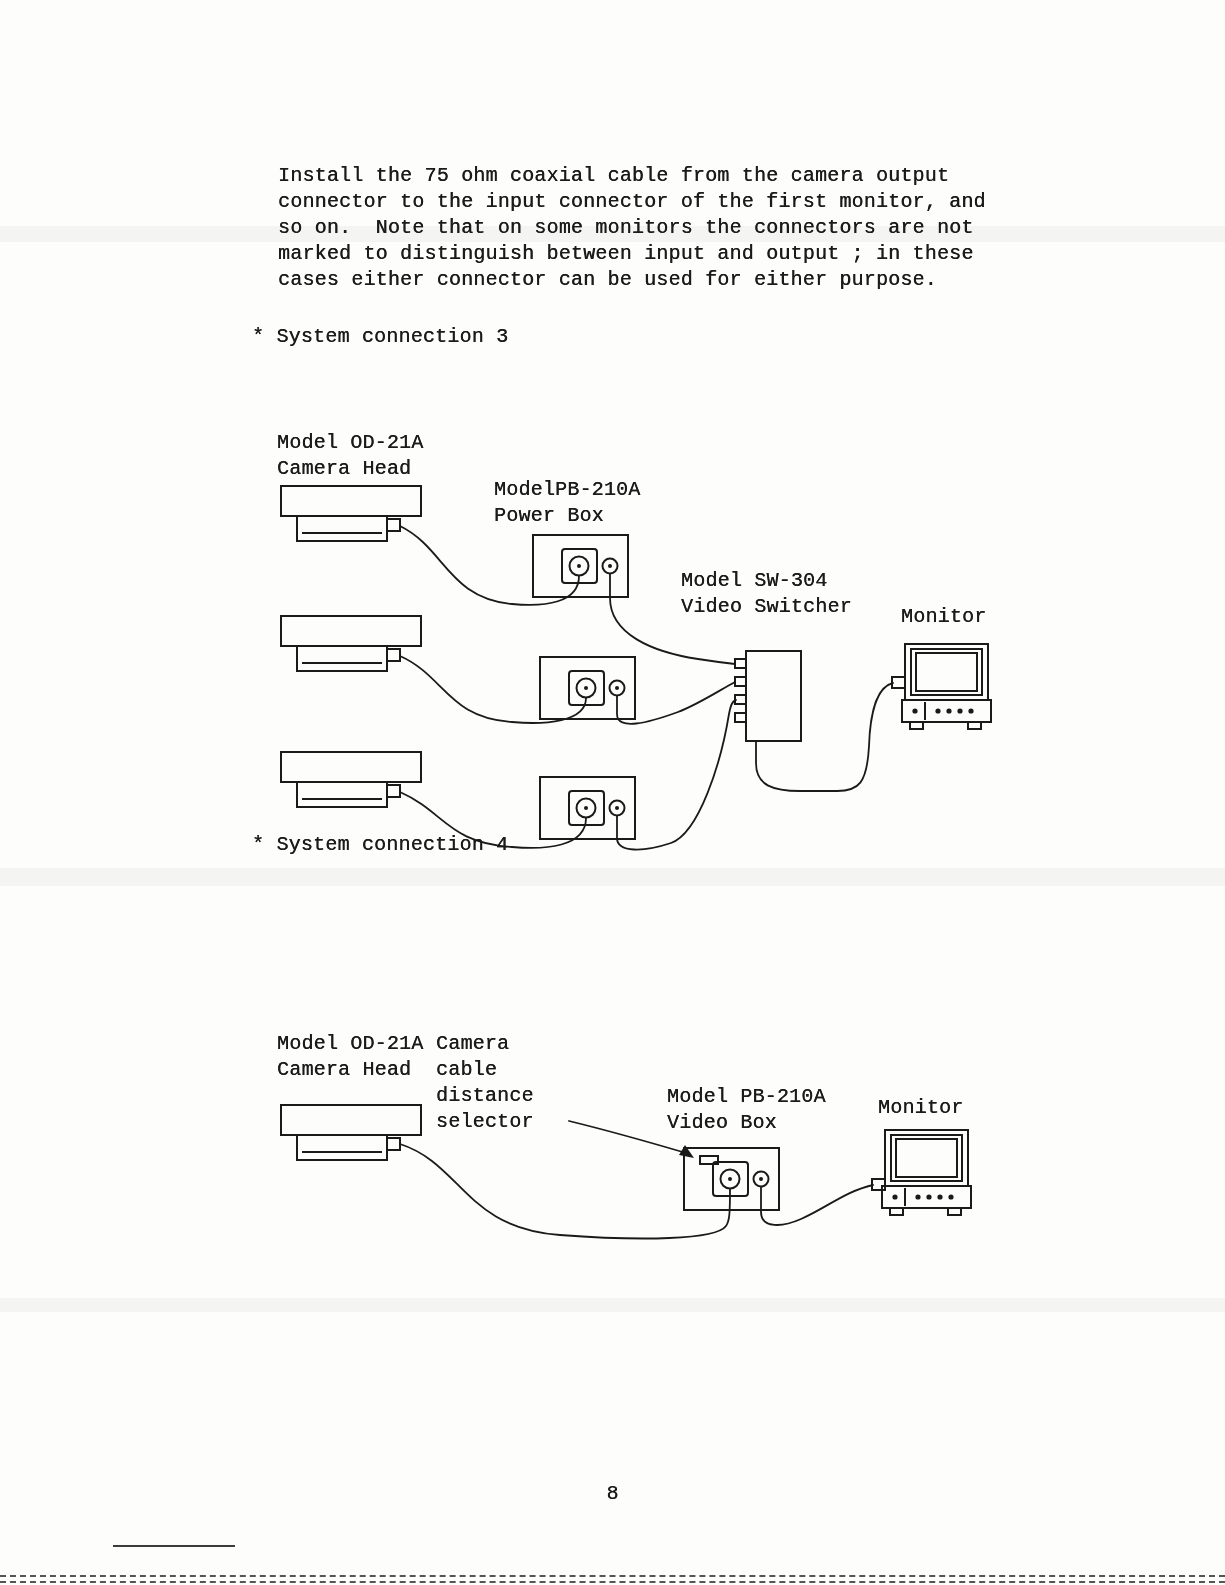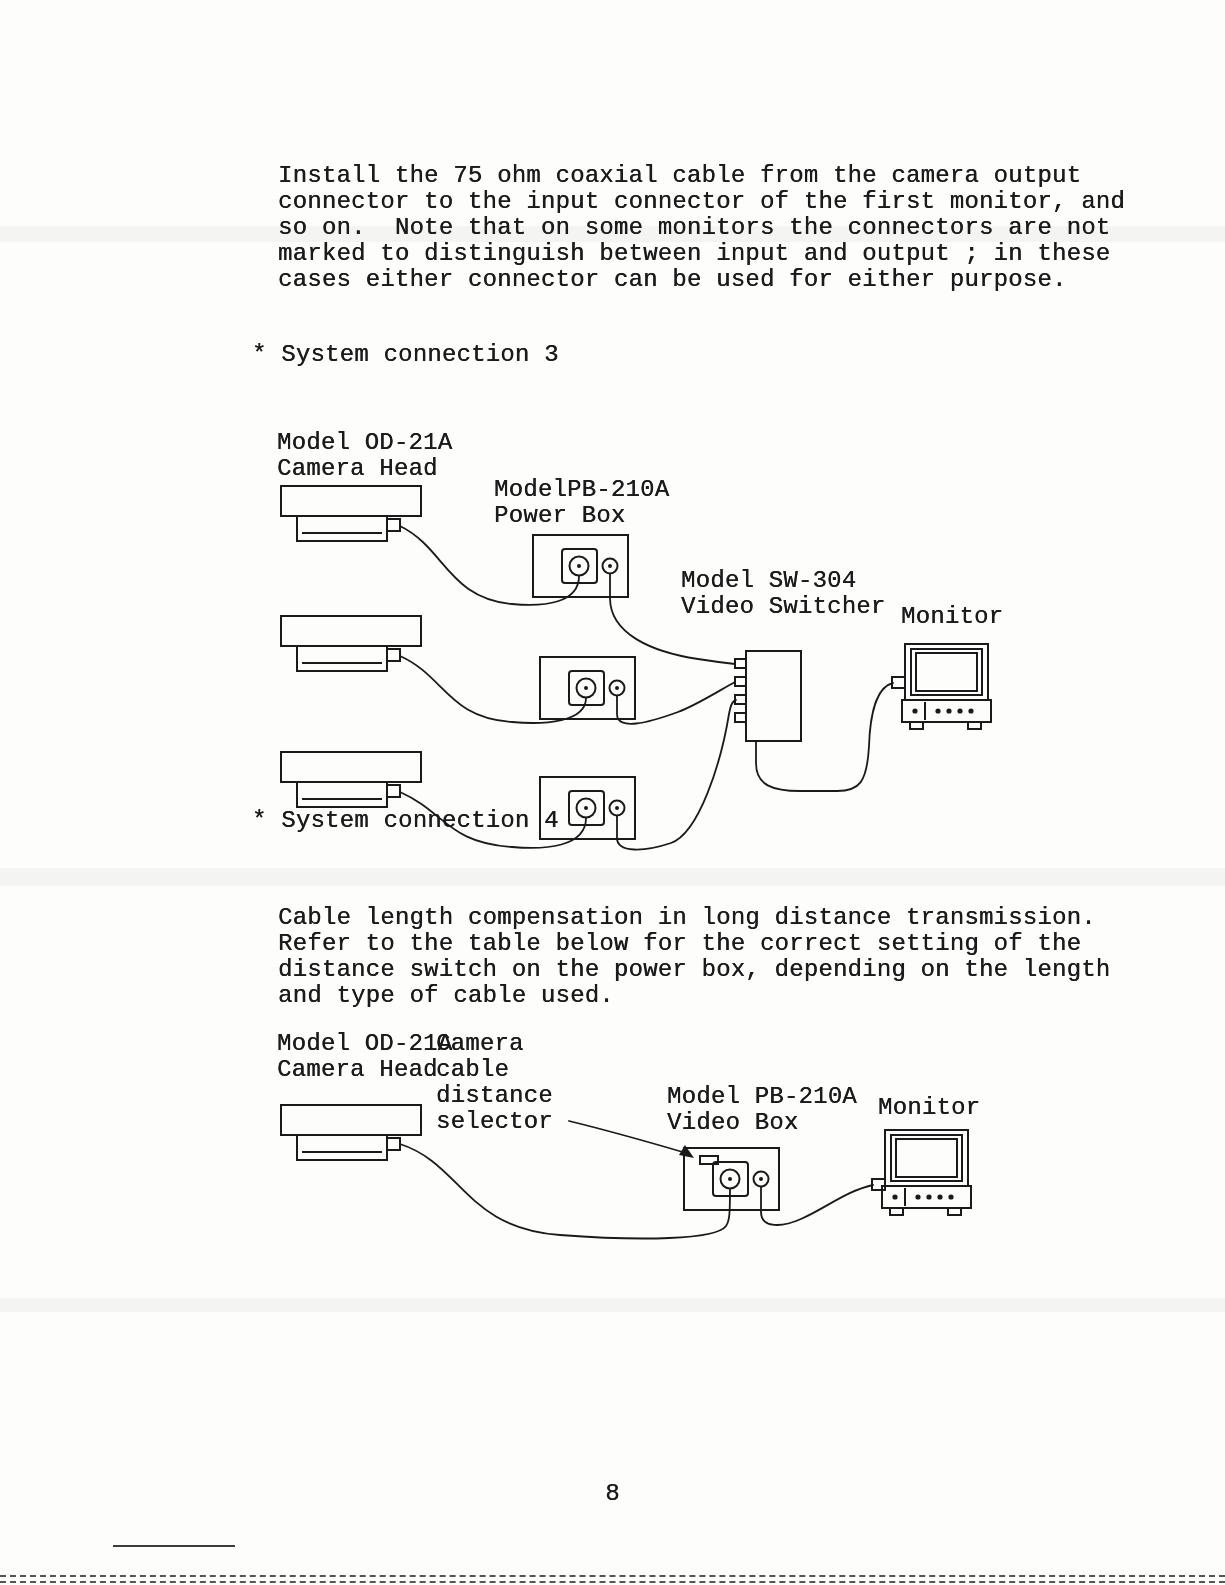--- a/index.html
+++ b/index.html
@@ -9,21 +9,21 @@
     width:1225px; height:1585px;
     background:#fdfdfc;
     font-family:"Liberation Mono","DejaVu Sans Mono",monospace;
     color:#1b1b1b;
     overflow:hidden;
     margin:0 auto;
   }
   .txt {
     position:absolute;
     white-space:pre;
-    font-size:24px;
+    font-size:20px;
     line-height:26px;
     letter-spacing:0.2px;
     text-shadow:0.35px 0 0 currentColor; 
   }
   .center { width:1225px; left:0; text-align:center; }
   svg.lineart { position:absolute; left:0; top:0; }
   .scan-streak { position:absolute; left:0; width:1225px; background:rgba(0,0,0,0.035); }
   .artifact-line { position:absolute; background:#3c3c3c; }
   .bottom-dashes {
     position:absolute; left:0; top:1575px; width:1225px; height:8px;
@@ -117,40 +117,36 @@
       <polygon points="694,1158 679,1155 685,1145" fill="#1a1a1a" stroke="none"></polygon>
     </g>
   </svg>
 
   <div class="txt" style="left:278px; top:163px;">Install the 75 ohm coaxial cable from the camera output
 connector to the input connector of the first monitor, and
 so on.  Note that on some monitors the connectors are not
 marked to distinguish between input and output ; in these
 cases either connector can be used for either purpose.</div>
 
-  <div class="txt" style="left:252px; top:342px;text-align:right;">* System connection 3</div>
+  <div class="txt" style="left:252px; top:324px;text-align:right;">* System connection 3</div>
 
 
   <div class="txt" style="left:277px; top:430px;">Model OD-21A
 Camera Head</div>
 
   <div class="txt" style="left:494px; top:477px;">ModelPB-210A
 Power Box</div>
 
   <div class="txt" style="left:681px; top:568px;font-family:Liberation Mono, monospace;">Model SW-304
 Video Switcher</div>
 
   <div class="txt" style="left:901px; top:604px;">Monitor</div>
 
-  <div class="txt" style="left:252px; top:808px;">* System connection 4</div>
+  <div class="txt" style="left:252px; top:832px;">* System connection 4</div>
 
-  <div class="txt" style="left:278px; top:905px;">Cable length compensation in long distance transmission.
-Refer to the table below for the correct setting of the
-distance switch on the power box, depending on the length
-and type of cable used.</div>
 
   <div class="txt" style="left:277px; top:1031px;">Model OD-21A
 Camera Head</div>
 
   <div class="txt" style="left:436px; top:1031px;">Camera
 cable
 distance
 selector</div>
 
   <div class="txt" style="left:667px; top:1084px;">Model PB-210A

